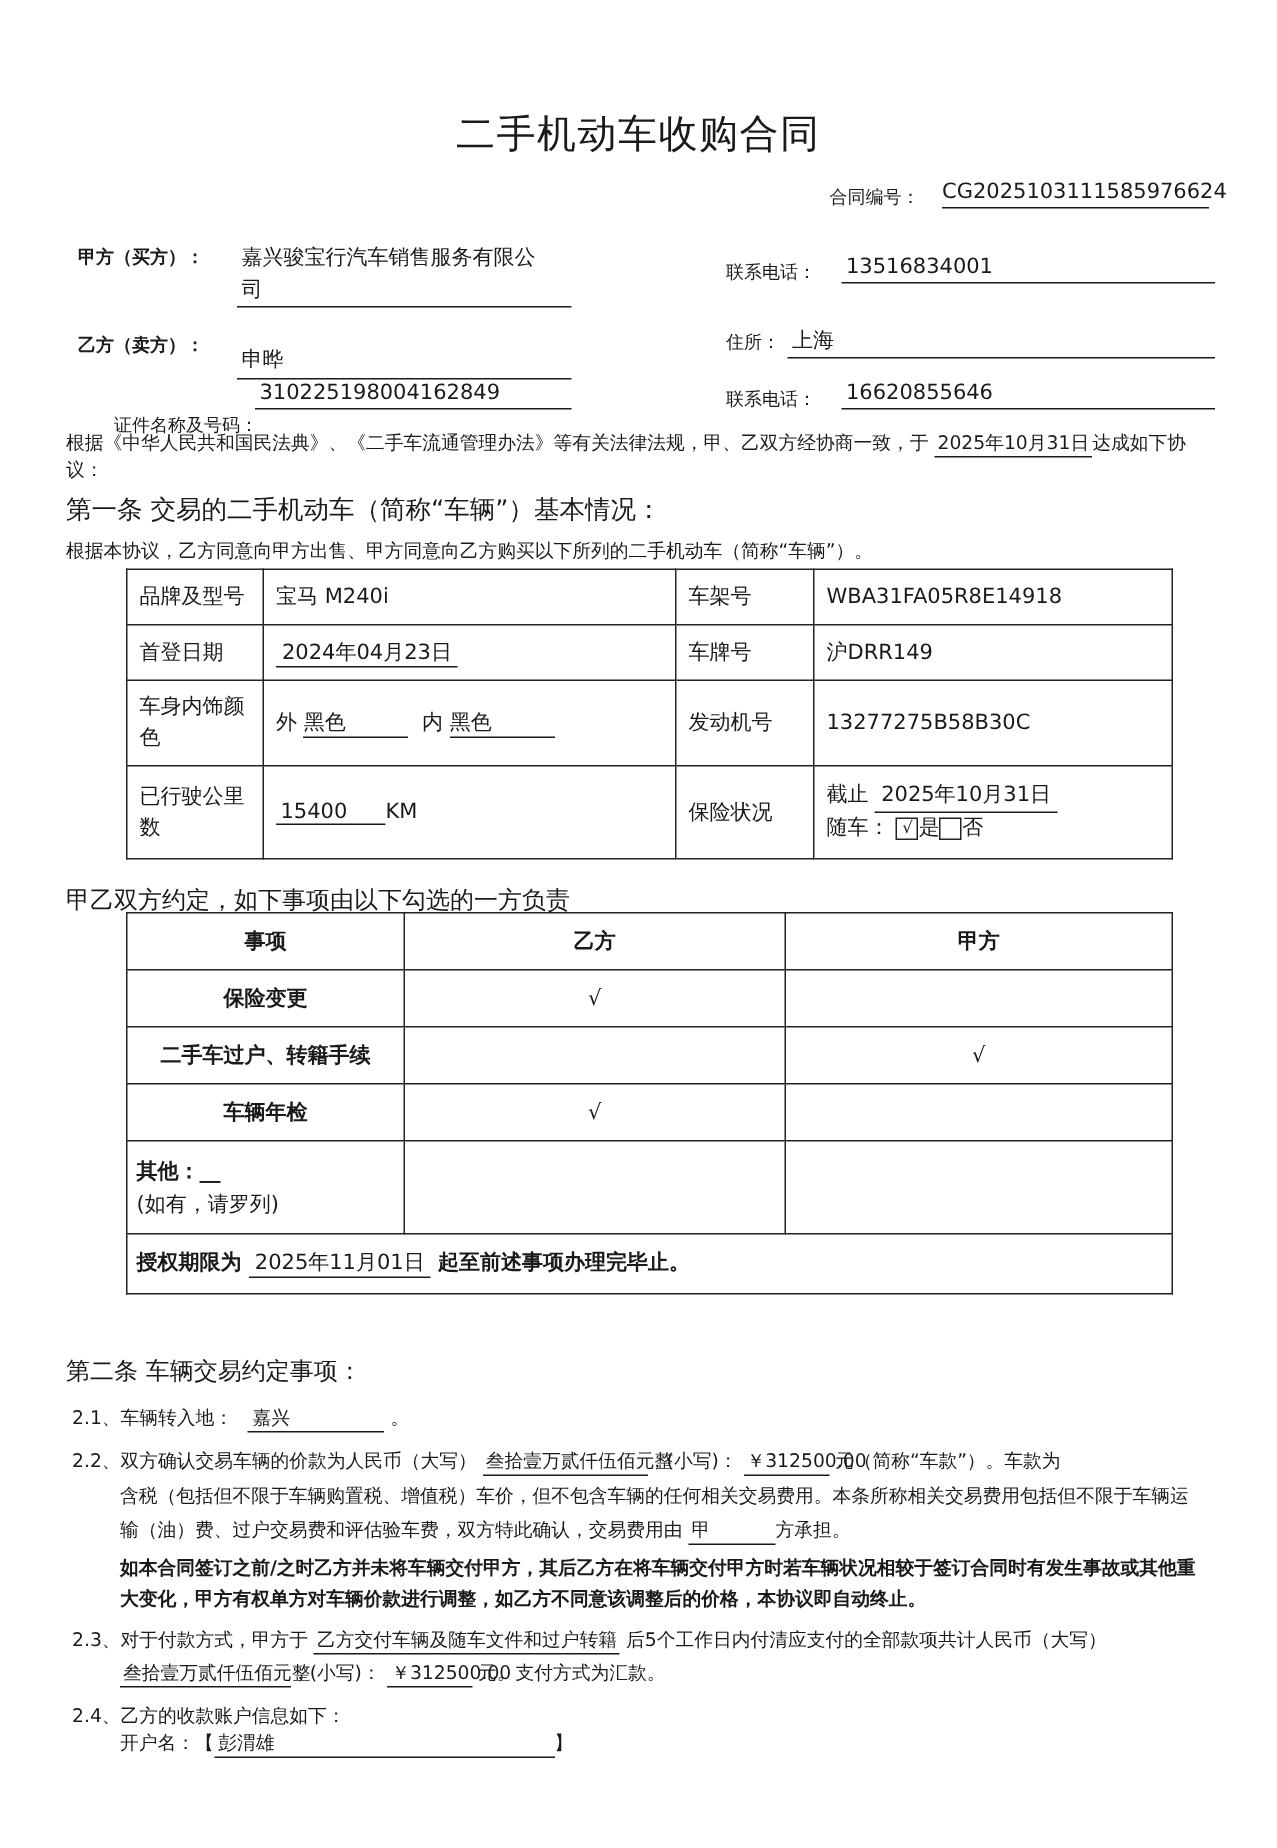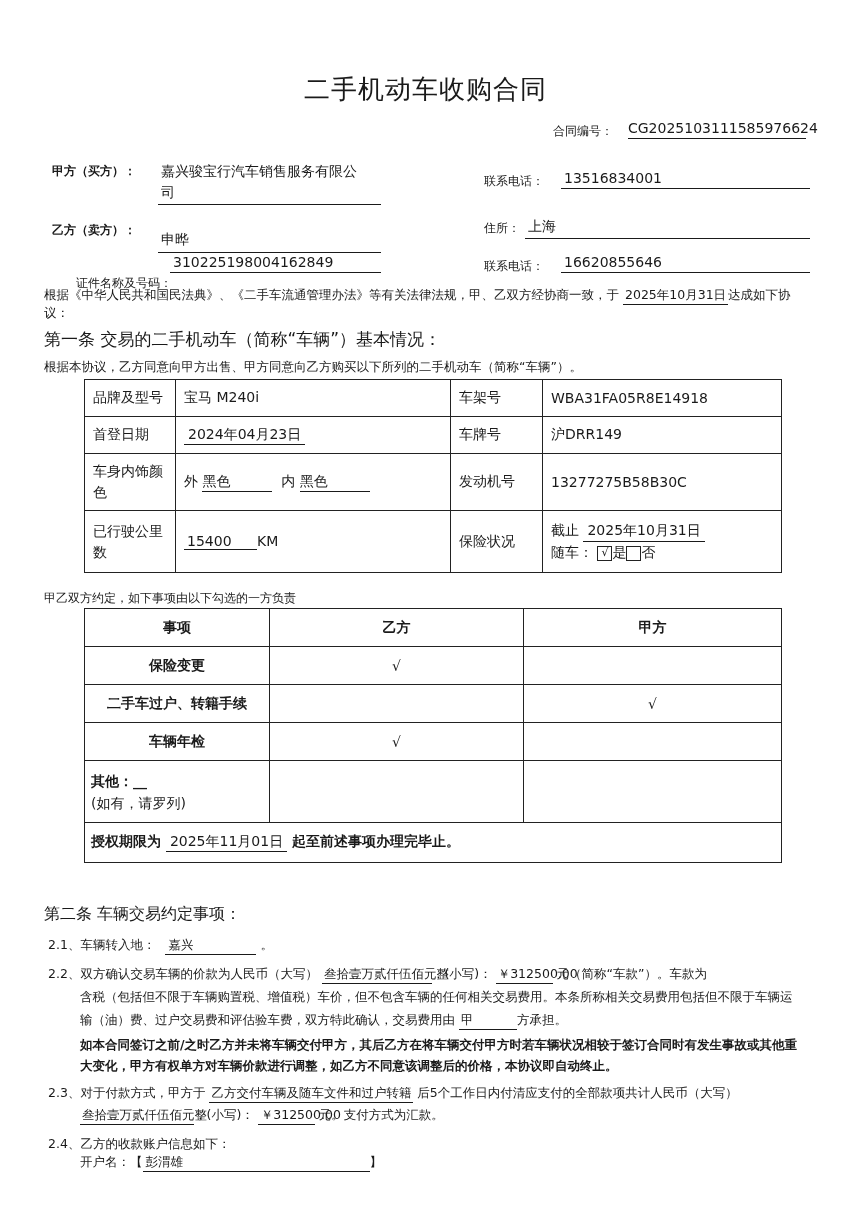--- a/index.html
+++ b/index.html
@@ -89,21 +89,21 @@
     <td style="line-height:21px;">
       <span>截止</span>
       <span class="ul" style="padding:0 4px;">2025年10月31日</span><br>
       <span>随车：</span>
       <span class="box">√</span><span>是</span><span class="box"></span><span>否</span>
     </td>
   </tr>
 </tbody>
   </table>
 
-<div class="abs" style="left:44px; top:590px; font-size:12px;">甲乙双方约定，如下事项由以下勾选的一方负责</div>
+<div class="abs" style="left:44px; top:590px; font-size:16px;">甲乙双方约定，如下事项由以下勾选的一方负责</div>
 
 <table class="rt" style="left:84px; top:608px; width:698px;">
   <colgroup>
       <col style="width:185px">
       <col style="width:254px">
       <col>
     </colgroup>
   <tbody>
       <tr style="height:38px">
     <td class="bold">事项</td>

